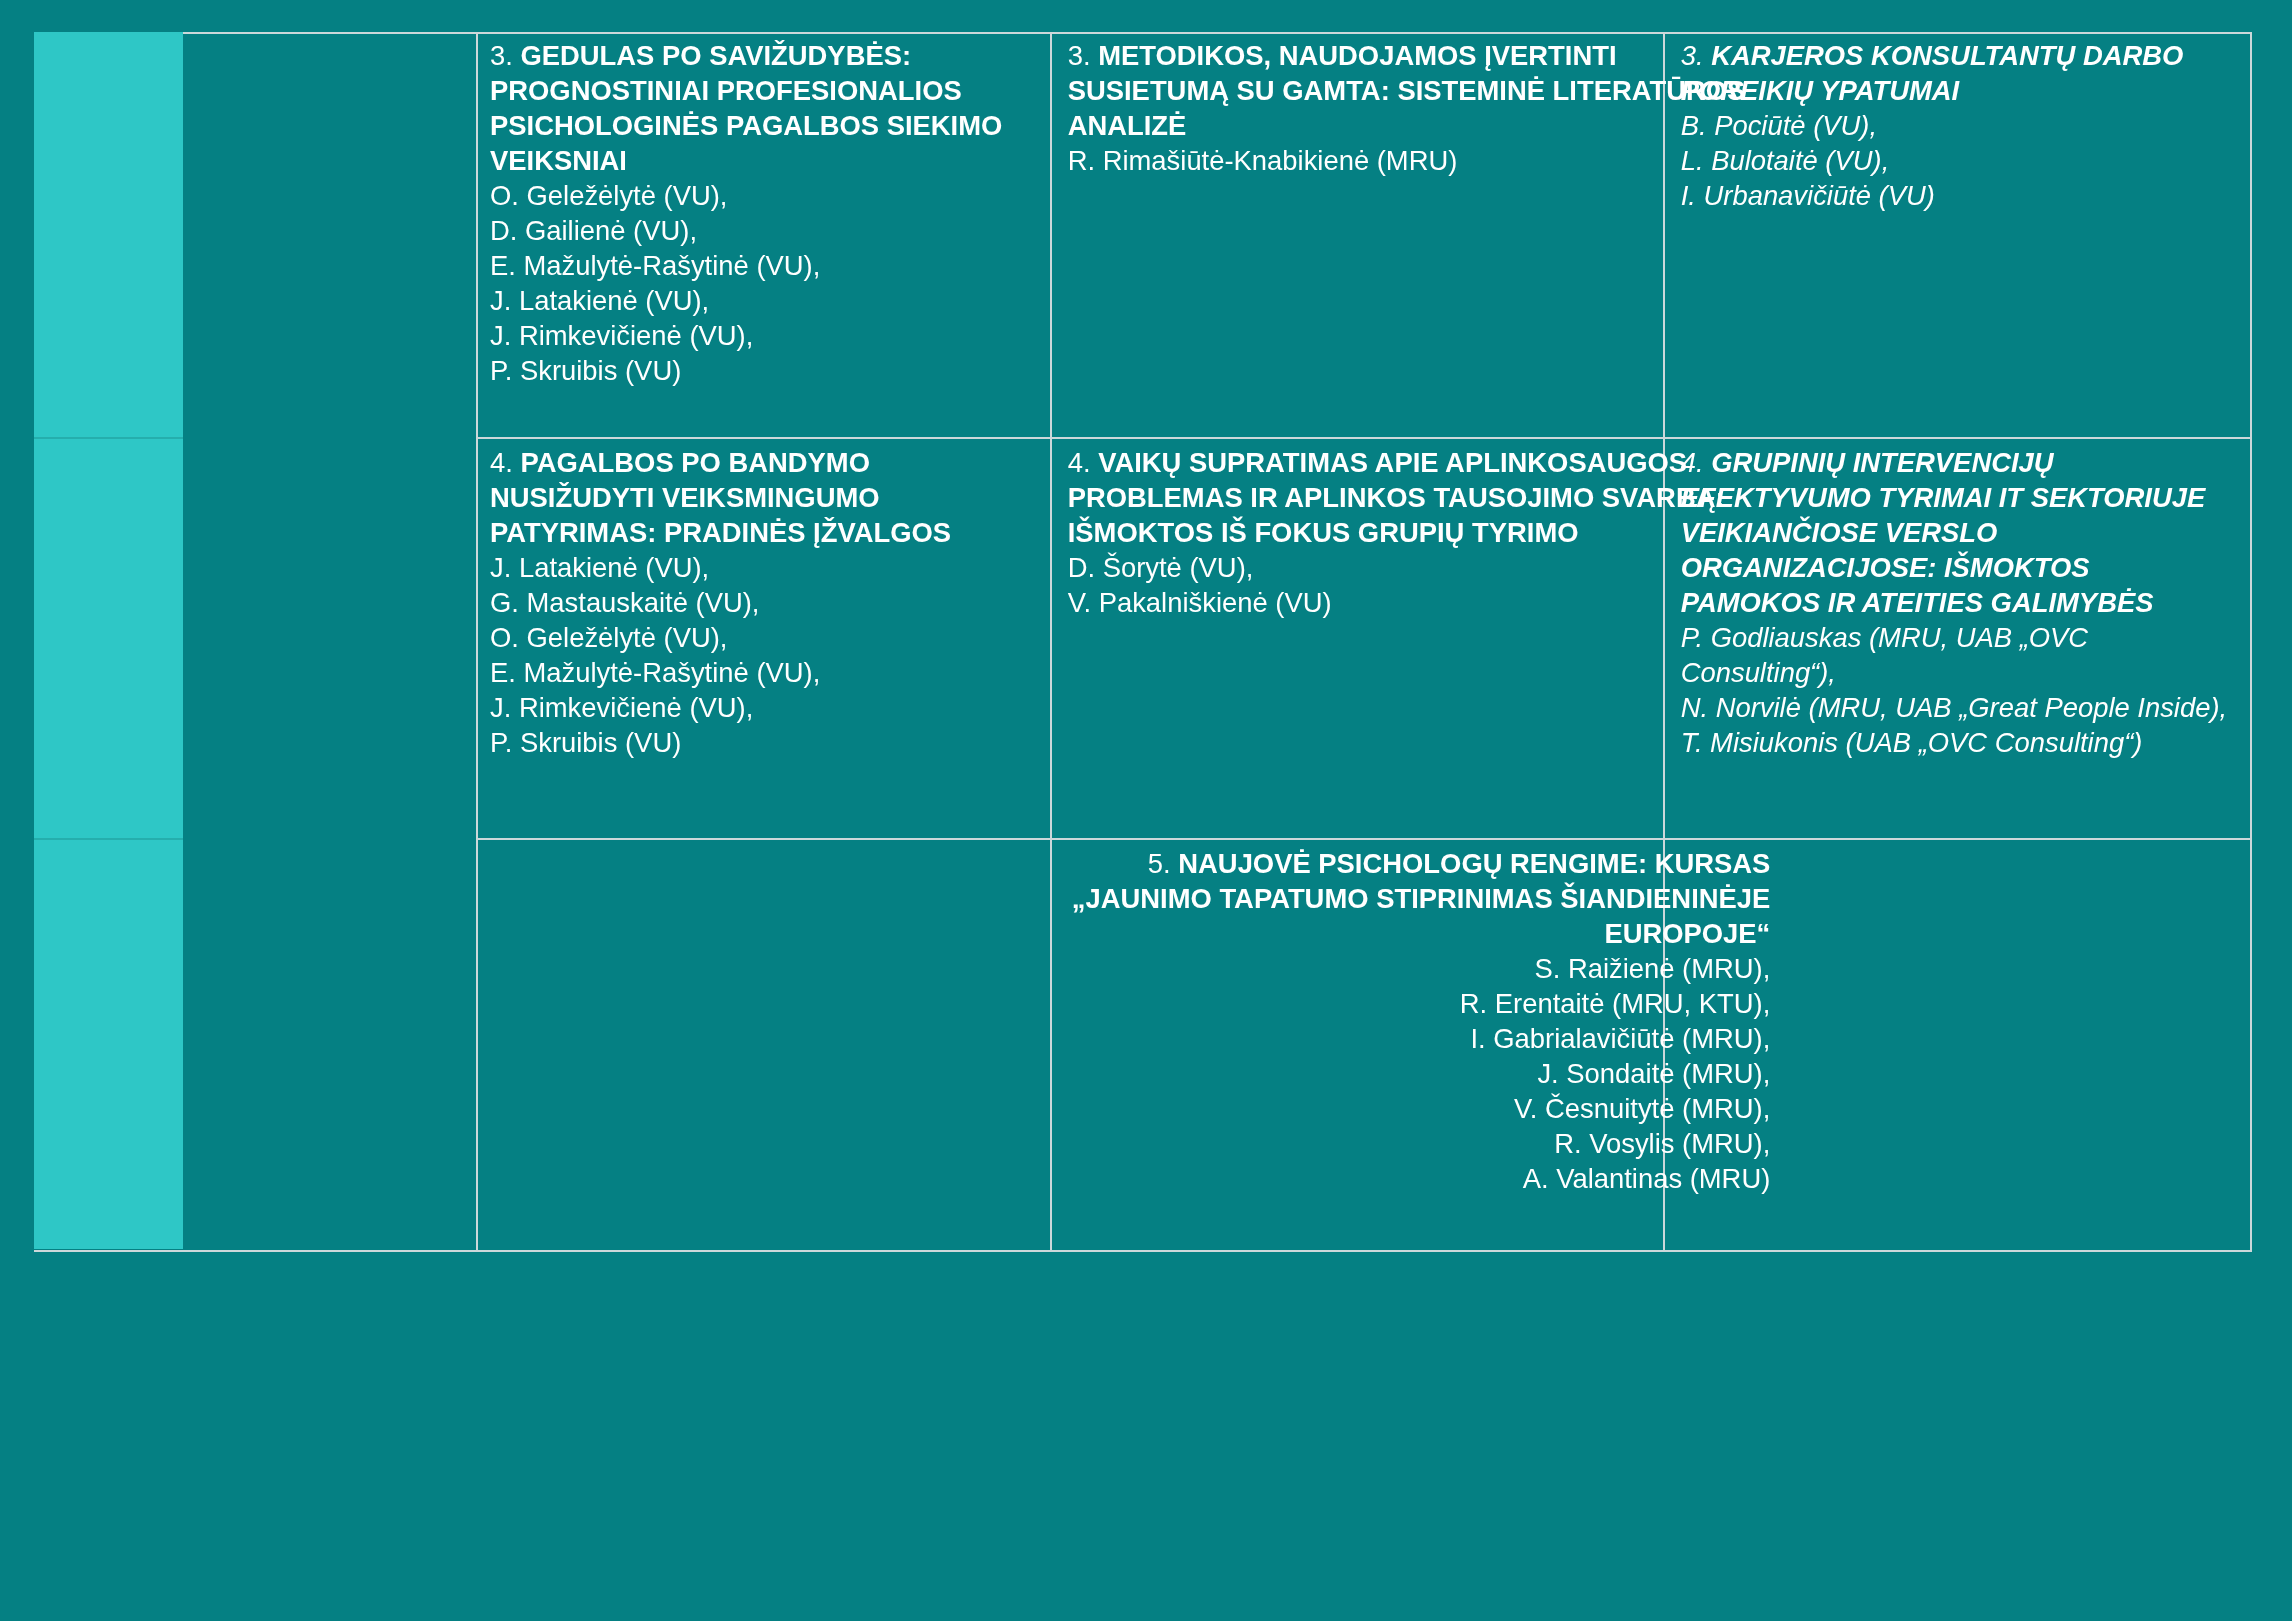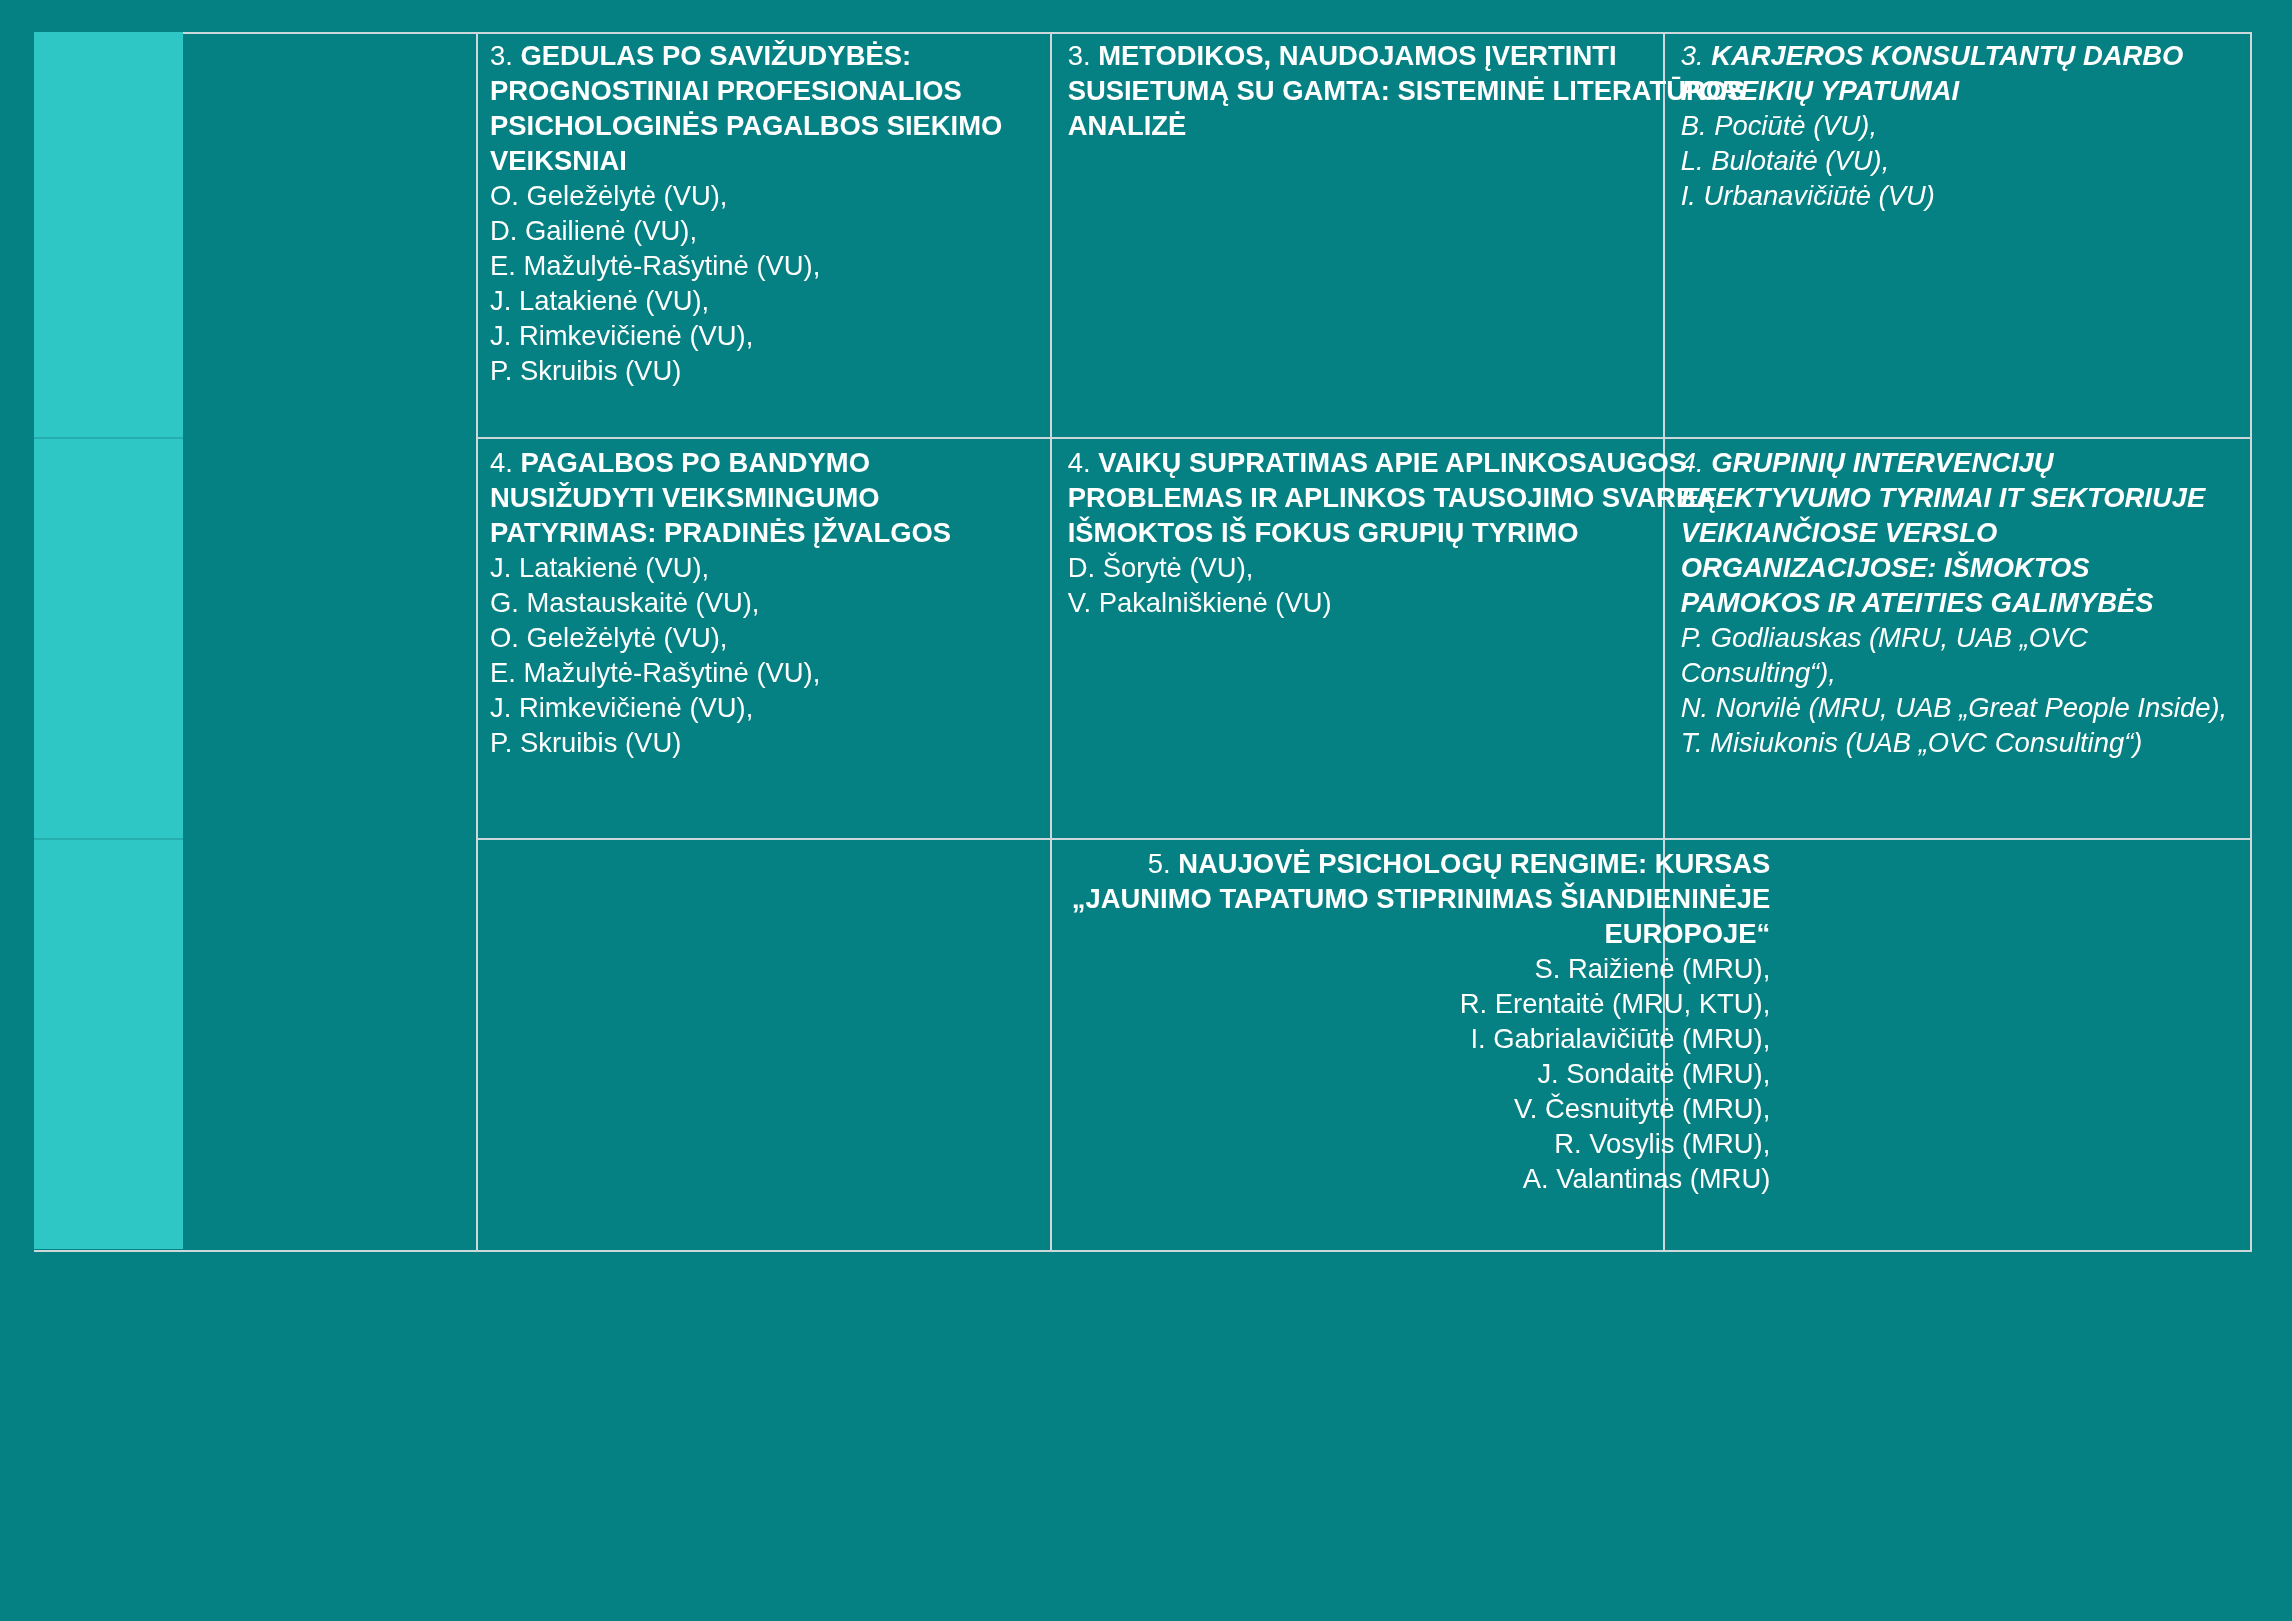--- a/index.html
+++ b/index.html
@@ -86,20 +86,21 @@
 J. Latakienė (VU),
 J. Rimkevičienė (VU),
 P. Skruibis (VU)</div>
   </div>
 
   <div class="cell c2 r1">
     <div class="session-title">
       <span class="num">3.</span>
       <span>METODIKOS, NAUDOJAMOS ĮVERTINTI SUSIETUMĄ SU GAMTA: SISTEMINĖ LITERATŪROS ANALIZĖ</span>
     </div>
+    <div class="authors">R. Rimašiūtė-Knabikienė (MRU)</div>
   </div>
 
   <div class="cell c3 r1">
     <div class="session-title">
       <span class="num">3.</span>
       <span>KARJEROS KONSULTANTŲ DARBO POREIKIŲ YPATUMAI</span>
     </div>
     <div class="authors">B. Pociūtė (VU),
 L. Bulotaitė (VU),
 I. Urbanavičiūtė (VU)</div>

